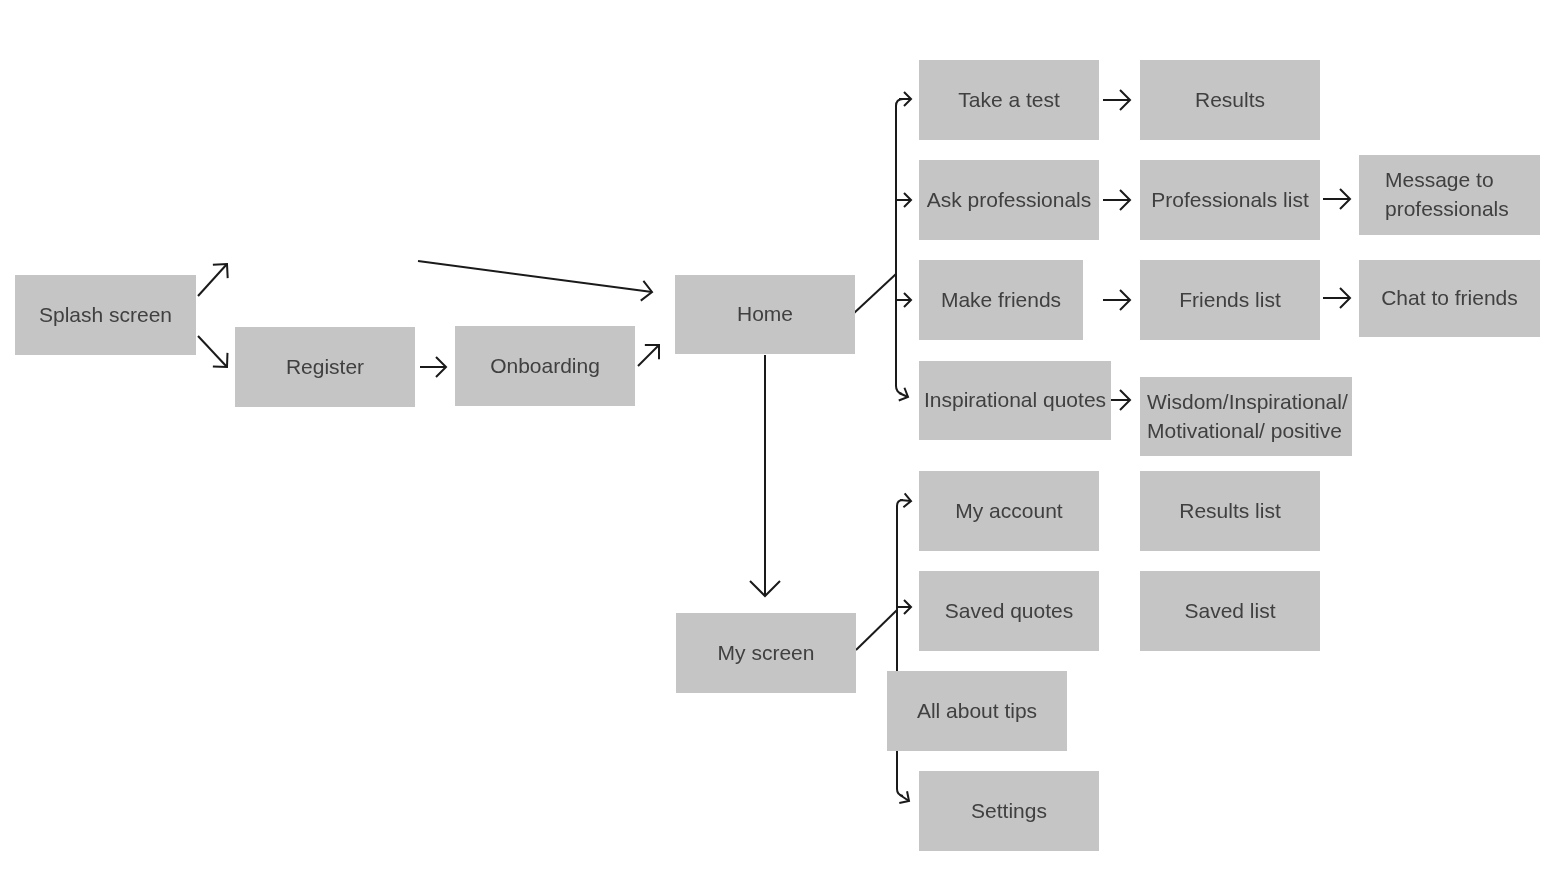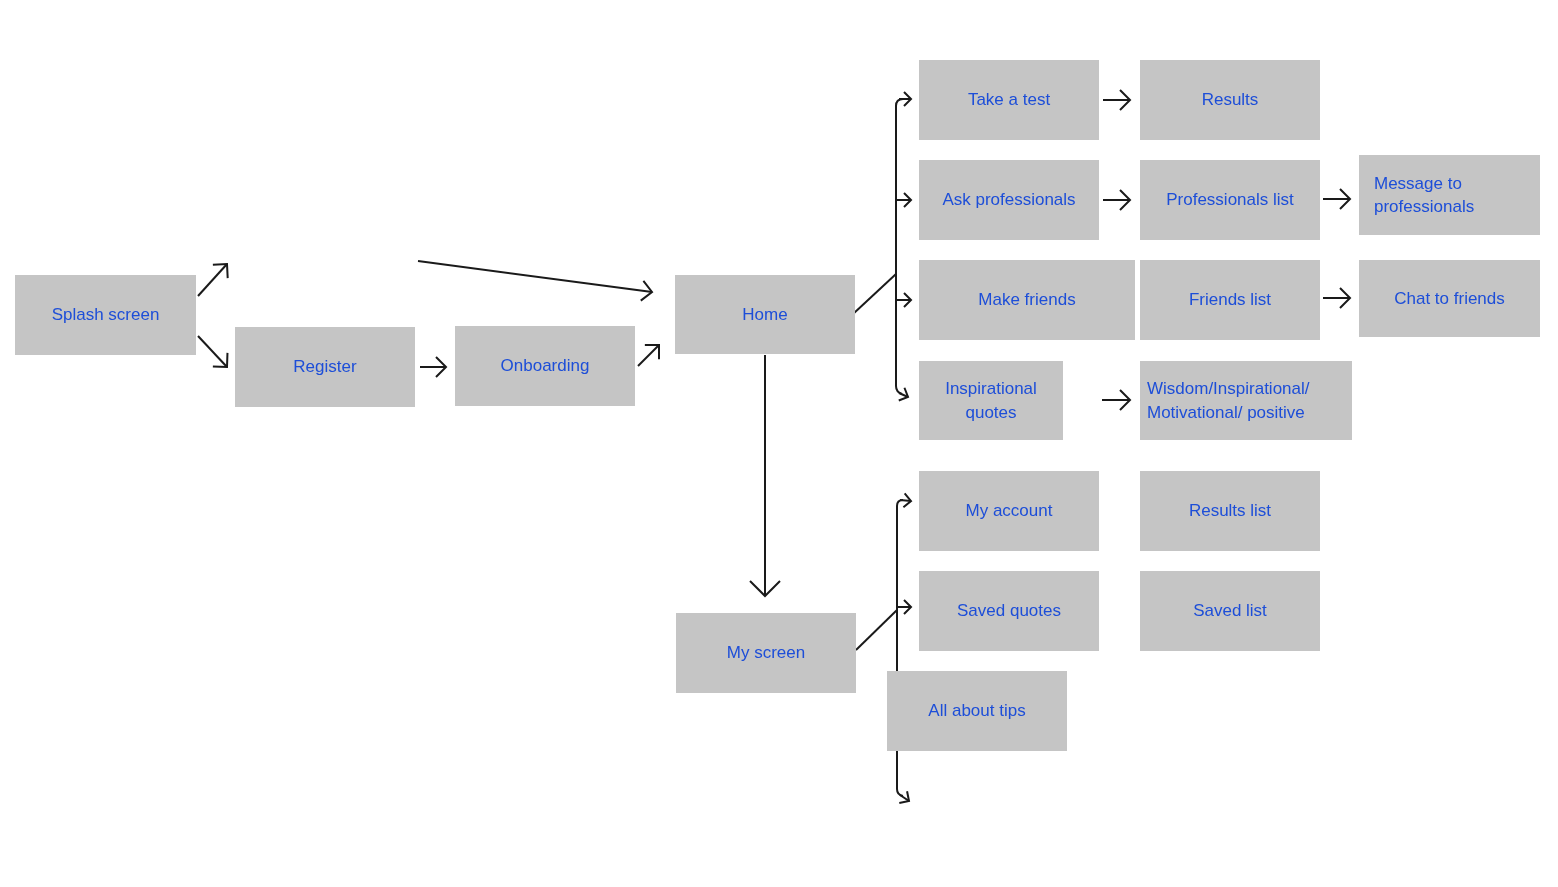--- a/index.html
+++ b/index.html
@@ -17,35 +17,35 @@
     width: 1558px; height: 887px;
   }
   .edges path {
     stroke: #1a1a1a;
     stroke-width: 2;
     fill: none;
   }
   .node {
     position: absolute;
     background: #c5c5c5;
-    color: #1d4ed8;
-    font-size: 17px;
+    color: #404040;
+    font-size: 21px;
     line-height: 1.38;
     display: flex;
     align-items: center;
     justify-content: center;
     text-align: center;
     box-sizing: border-box;
   }
   .node.left {
     justify-content: flex-start;
     text-align: left;
   }
-  .pad-msg { padding-left: 15px; padding-right: 10px; }
-  .pad-wis { padding-left: 7px;  padding-right: 12px;  }
+  .pad-msg { padding-left: 26px; padding-right: 10px; }
+  .pad-wis { padding-left: 7px;  padding-right: 12px; margin-top: 16px;  }
 </style>
 </head>
 <body>
 
 <div class="canvas">
 
   <svg class="edges" width="1558" height="887" viewBox="0 0 1558 887" xmlns="http://www.w3.org/2000/svg">
     <defs>
       <marker id="mS" markerUnits="userSpaceOnUse" markerWidth="16" markerHeight="16" refX="14" refY="8" orient="auto">
         <path d="M7,1 L14,8 L7,15" fill="none" stroke="#1a1a1a" stroke-width="2"></path>
@@ -92,31 +92,32 @@
   <div class="node" style="left:455px;top:326px;width:180px;height:80px">Onboarding</div>
   <div class="node" style="left:675px;top:275px;width:180px;height:79px">Home</div>
 
   <div class="node" style="left:919px;top:60px;width:180px;height:80px">Take a test</div>
   <div class="node" style="left:1140px;top:60px;width:180px;height:80px">Results</div>
 
   <div class="node" style="left:919px;top:160px;width:180px;height:80px">Ask professionals</div>
   <div class="node" style="left:1140px;top:160px;width:180px;height:80px">Professionals list</div>
   <div class="node left pad-msg" style="left:1359px;top:155px;width:181px;height:80px">Message to professionals</div>
 
-  <div class="node" style="left:919px;top:260px;width:216px;height:80px">Make friends</div>
+  <div class="node" style="left:919px;top:260px;width:164px;height:80px">Make friends</div>
   <div class="node" style="left:1140px;top:260px;width:180px;height:80px">Friends list</div>
   <div class="node" style="left:1359px;top:260px;width:181px;height:77px">Chat to friends</div>
 
-  <div class="node" style="left:919px;top:361px;width:144px;height:79px">Inspirational quotes</div>
+  <div class="node" style="left:919px;top:361px;width:192px;height:79px">Inspirational quotes</div>
   <div class="node left pad-wis" style="left:1140px;top:361px;width:212px;height:79px">Wisdom/Inspirational/ Motivational/ positive</div>
 
   <div class="node" style="left:676px;top:613px;width:180px;height:80px">My screen</div>
 
   <div class="node" style="left:919px;top:471px;width:180px;height:80px">My account</div>
   <div class="node" style="left:1140px;top:471px;width:180px;height:80px">Results list</div>
 
   <div class="node" style="left:919px;top:571px;width:180px;height:80px">Saved quotes</div>
   <div class="node" style="left:1140px;top:571px;width:180px;height:80px">Saved list</div>
 
   <div class="node" style="left:887px;top:671px;width:180px;height:80px">All about tips</div>
 
+  <div class="node" style="left:919px;top:771px;width:180px;height:80px">Settings</div>
 
 </div>
 
 </body></html>

